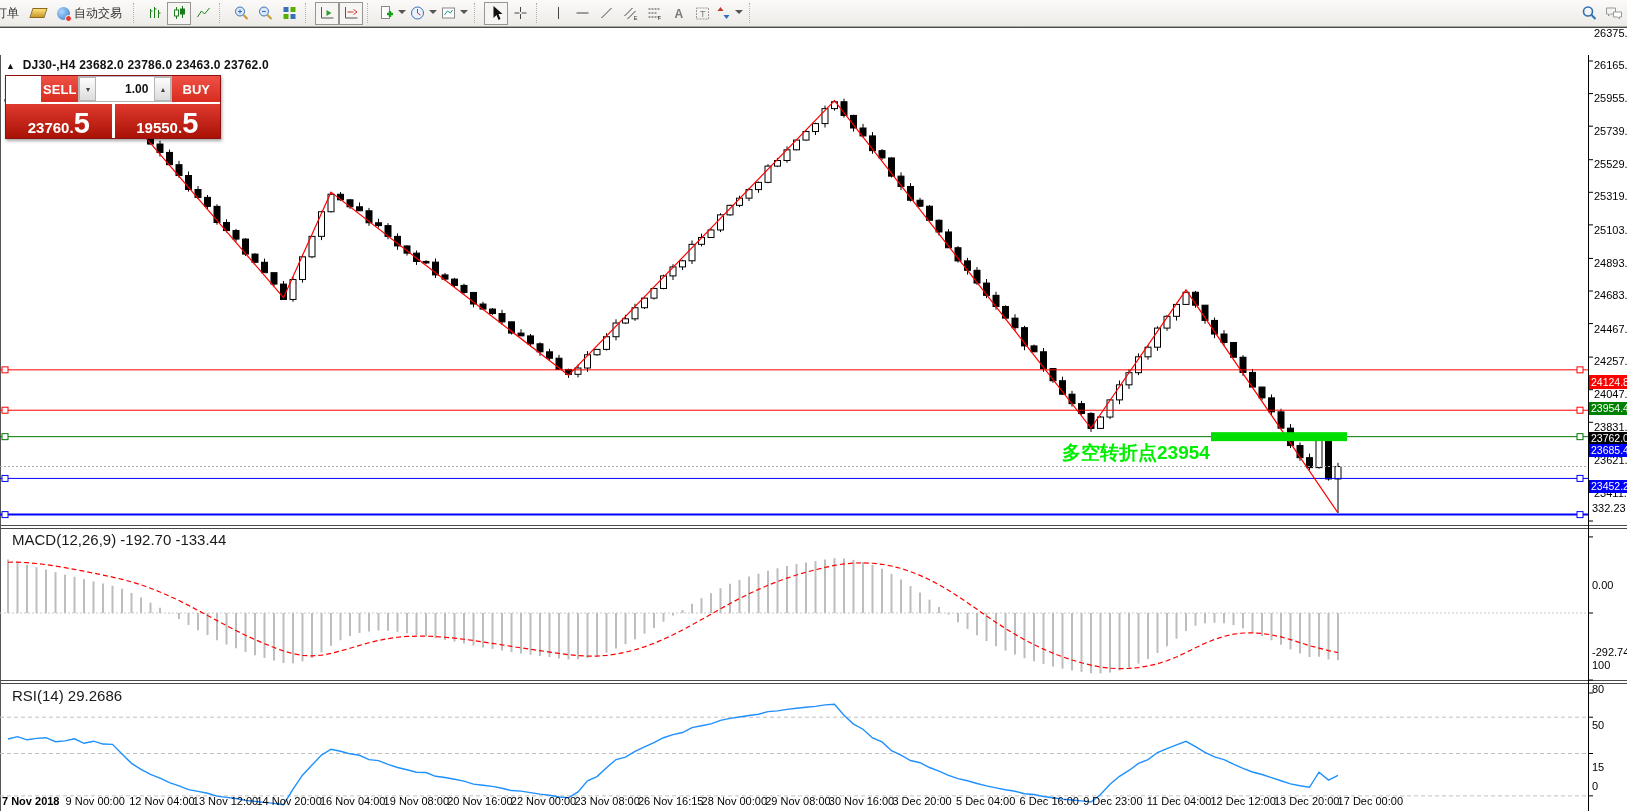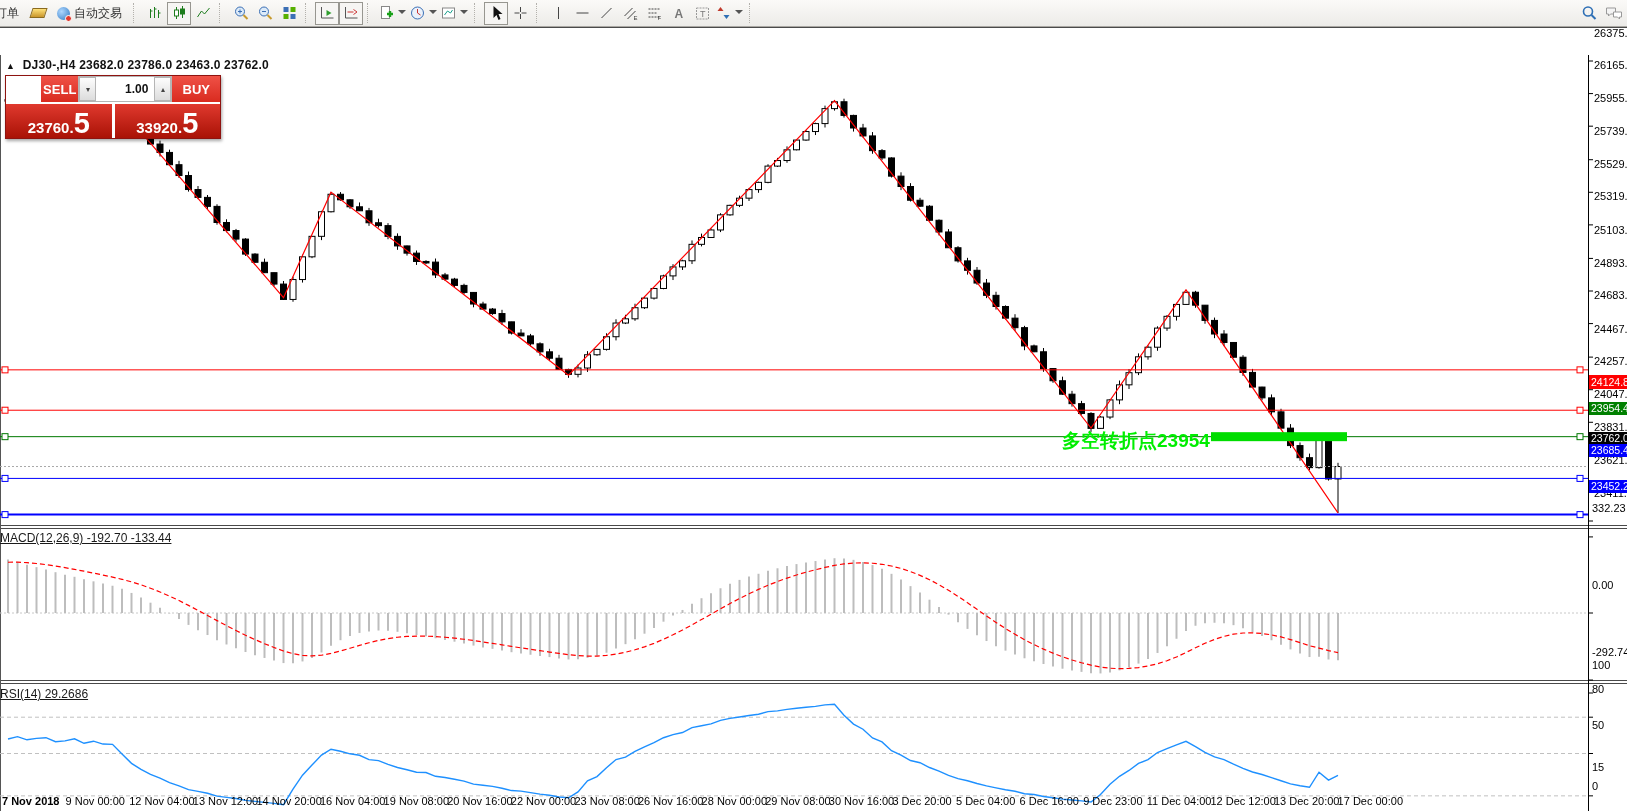--- a/index.html
+++ b/index.html
@@ -35,24 +35,24 @@
   #chart-title { position:absolute; left:6px; top:30px; z-index:6; font-size:12px; font-weight:bold;
     color:#111; letter-spacing:0.2px; }
   #chart-title .tri { font-size:9px; margin-right:4px; }
   .ptick { position:absolute; left:1594px; width:34px; font-size:11px; color:#000; z-index:5;
     white-space:nowrap; overflow:hidden; }
   .badge { position:absolute; left:1589px; width:38px; height:13px; line-height:13px; font-size:10.5px;
     color:#fff; z-index:6; padding-left:2px; white-space:nowrap; overflow:hidden; }
   .mtick,.rtick { position:absolute; left:1592px; font-size:11px; color:#000; z-index:5; }
   .datelbl { position:absolute; top:795px; font-size:11px; color:#000; z-index:5; white-space:nowrap; }
   .datelbl.bold { font-weight:bold; }
-  #macd-label,#rsi-label { position:absolute; left:0; z-index:5; font-size:12px; color:#1a1a1a;text-decoration:underline; }
+  #macd-label,#rsi-label { position:absolute; left:12px; z-index:5; font-size:15px; color:#1a1a1a; }
   #macd-label { top:503px; }
   #rsi-label  { top:659px; }
-  #annotation { position:absolute; left:1062px; top:400px; z-index:6; font-size:19px; font-weight:bold; }
+  #annotation { position:absolute; left:1062px; top:412px; z-index:6; font-size:19px; font-weight:bold; }
   
   #trade-panel { position:absolute; left:5px; top:47px; width:216px; z-index:10;
     background:#fff; border:1px solid #8e1310; box-shadow:1px 2px 3px rgba(0,0,0,.35); }
   .tp-row1 { display:flex; height:26px;margin-left:35px; }
   .tp-sell-btn,.tp-buy-btn { width:52px; background:linear-gradient(#ef5146,#d92b1f); color:#fff;
     font-size:13px; font-weight:bold; border:none; }
   .tp-buy-btn { width:66px; }
   .tp-vol { flex:1; display:flex; align-items:stretch; background:#fff; border:1px solid #b5b5b5; }
   .tp-spin { width:17px; background:linear-gradient(#fdfdfd,#dcdcdc); border:1px solid #b5b5b5;
     font-size:8px; color:#444; }
@@ -777,21 +777,21 @@
       </div>
       <button class="tp-buy-btn">BUY</button>
     </div>
     <div class="tp-row2">
       <button class="tp-price">
         <span class="main">23760</span>
           <span class="main">.</span>
           <span class="big">5</span>
       </button>
       <button class="tp-price">
-        <span class="main">33920</span>
+        <span class="main">19550</span>
           <span class="main">.</span>
           <span class="big">5</span>
       </button>
     </div>
   </div>
 
   <div id="macd-label">MACD(12,26,9) -192.70 -133.44</div>
   <div id="rsi-label">RSI(14) 29.2686</div>
   <div id="annotation" style="color: rgb(0, 238, 0);">多空转折点23954</div>
 </div>
@@ -828,21 +828,21 @@
 <div class="datelbl bold" style="left: 2px;">7 Nov 2018</div>
 <div class="datelbl" style="left: 65.6px;">9 Nov 00:00</div>
 <div class="datelbl" style="left: 129.2px;">12 Nov 04:00</div>
 <div class="datelbl" style="left: 192.8px;">13 Nov 12:00</div>
 <div class="datelbl" style="left: 256.4px;">14 Nov 20:00</div>
 <div class="datelbl" style="left: 320px;">16 Nov 04:00</div>
 <div class="datelbl" style="left: 383.6px;">19 Nov 08:00</div>
 <div class="datelbl" style="left: 447.2px;">20 Nov 16:00</div>
 <div class="datelbl" style="left: 510.8px;">22 Nov 00:00</div>
 <div class="datelbl" style="left: 574.4px;">23 Nov 08:00</div>
-<div class="datelbl" style="left: 638px;">26 Nov 16:00</div>
+<div class="datelbl" style="left: 638px;">26 Nov 16:15</div>
 <div class="datelbl" style="left: 701.6px;">28 Nov 00:00</div>
 <div class="datelbl" style="left: 765.2px;">29 Nov 08:00</div>
 <div class="datelbl" style="left: 828.8px;">30 Nov 16:00</div>
 <div class="datelbl" style="left: 892.4px;">3 Dec 20:00</div>
 <div class="datelbl" style="left: 956px;">5 Dec 04:00</div>
 <div class="datelbl" style="left: 1019.6px;">6 Dec 16:00</div>
 <div class="datelbl" style="left: 1083.2px;">9 Dec 23:00</div>
 <div class="datelbl" style="left: 1146.8px;">11 Dec 04:00</div>
 <div class="datelbl" style="left: 1210.4px;">12 Dec 12:00</div>
 <div class="datelbl" style="left: 1274px;">13 Dec 20:00</div>

